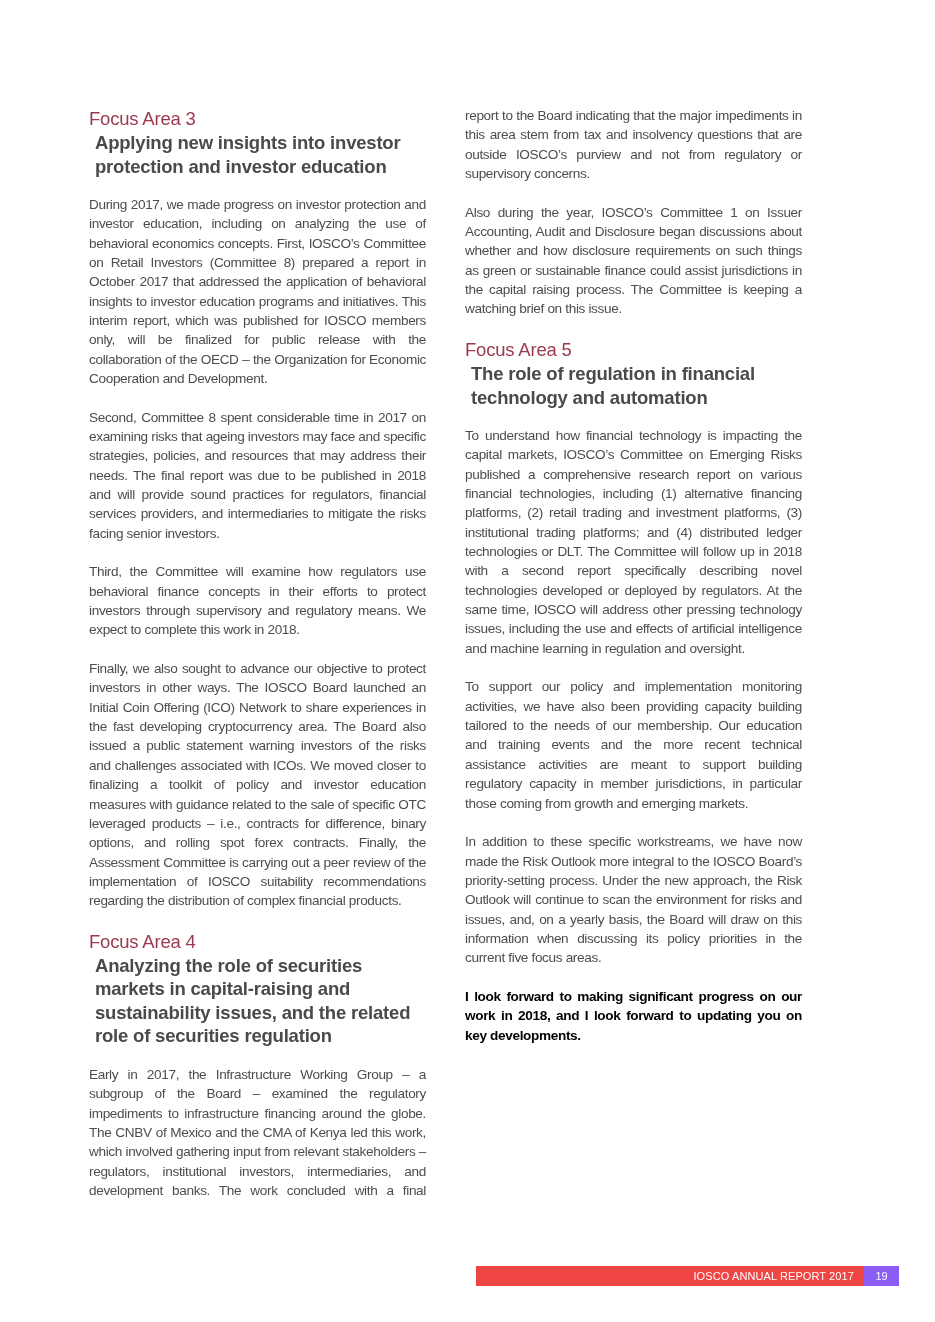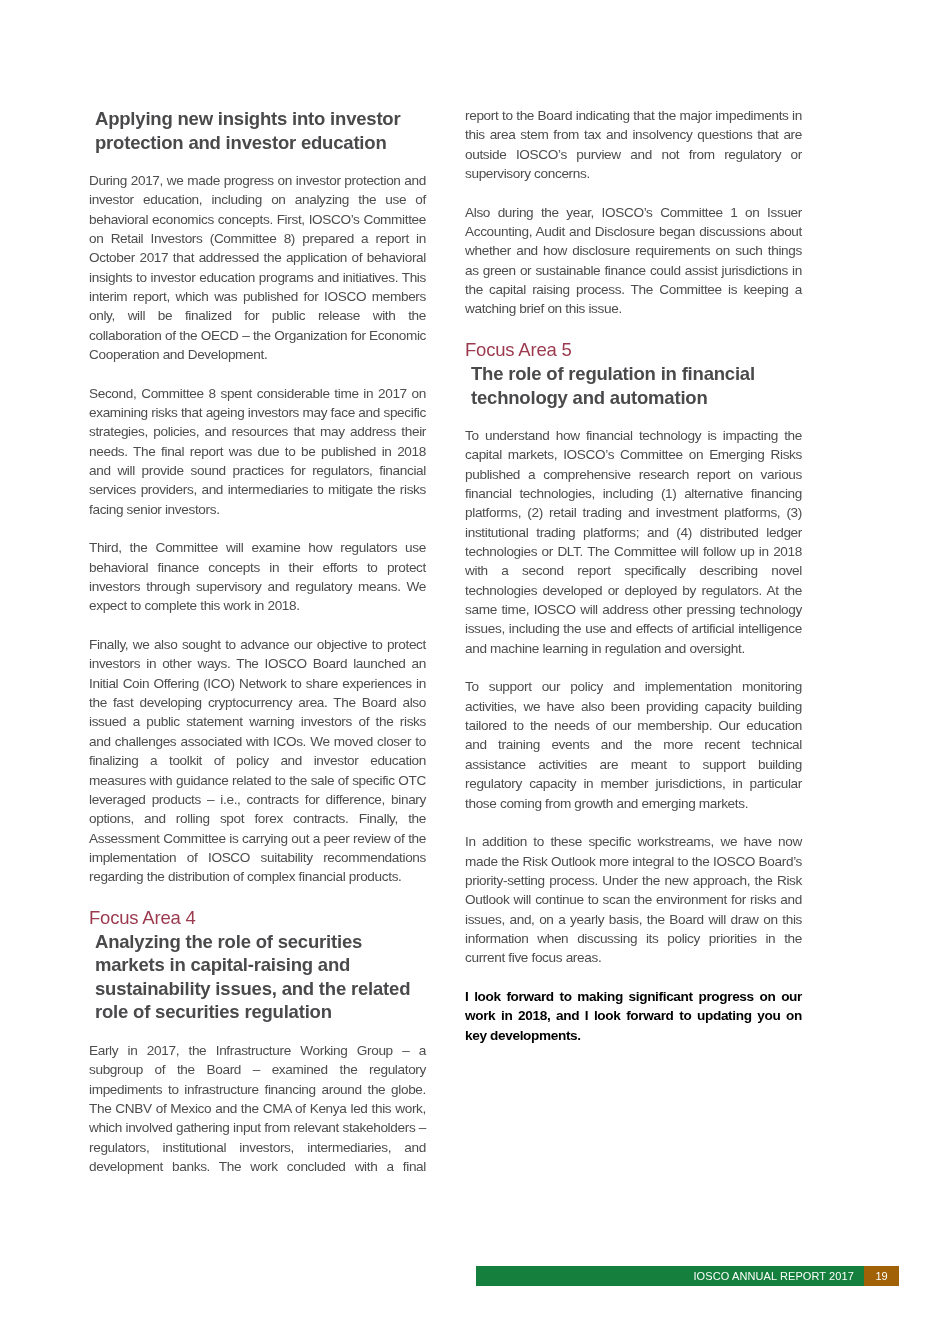--- a/index.html
+++ b/index.html
@@ -7,28 +7,29 @@
   .col { position: absolute; top: 107px; width: 337px; }
   .col-left { left: 89px; }
   .col-right { left: 465px; top: 106px; }
   .fa-label { color: #9b3a4e; font-size: 18.5px; font-weight: normal; line-height: 24px; margin: 0; letter-spacing: -0.2px; }
   .fa-title { color: #4a4a4c; font-size: 18.5px; line-height: 23.5px; margin: 0 0 17px 6px; letter-spacing: -0.2px; }
   p.body { color: #4d4d4f; font-size: 13.6px; line-height: 19.35px; margin: 0 0 19.3px 0; text-align: justify; letter-spacing: -0.35px; font-family: "Liberation Sans Narrow", "Liberation Sans", sans-serif; }
   p.bold { font-weight: bold; color: #000000; }
   .section { margin-top: 0; }
   .section + .section { margin-top: 2px; }
   .footer { position: absolute; top: 1266px; left: 476px; height: 20px; width: 423px; display: flex; }
-  .footer-bar { background: #15803d; flex: 1; color: #ffffff; font-size: 11px; text-align: right; padding-right: 10px; line-height: 20px; letter-spacing: 0.1px; }
-  .footer-page { background: #a16207; width: 35px; color: #ffffff; font-size: 11px; text-align: center; line-height: 20px; }
+  .footer-bar { background: #ef4444; flex: 1; color: #ffffff; font-size: 11px; text-align: right; padding-right: 10px; line-height: 20px; letter-spacing: 0.1px; }
+  .footer-page { background: #8b5cf6; width: 35px; color: #ffffff; font-size: 11px; text-align: center; line-height: 20px; }
 </style>
 </head>
 <body>
 
 <div class="col col-left">
   <div class="section">
+    <h3 class="fa-label">Focus Area 3</h3>
     <h2 class="fa-title">Applying new insights into investor protection and investor education</h2>
     <p class="body">During 2017, we made progress on investor protection and investor education, including on analyzing the use of behavioral economics concepts. First, IOSCO’s Committee on Retail Investors (Committee 8) prepared a report in October 2017 that addressed the application of behavioral insights to investor education programs and initiatives. This interim report, which was published for IOSCO members only, will be finalized for public release with the collaboration of the OECD – the Organization for Economic Cooperation and Development.</p>
     <p class="body">Second, Committee 8 spent considerable time in 2017 on examining risks that ageing investors may face and specific strategies, policies, and resources that may address their needs. The final report was due to be published in 2018 and will provide sound practices for regulators, financial services providers, and intermediaries to mitigate the risks facing senior investors.</p>
     <p class="body">Third, the Committee will examine how regulators use behavioral finance concepts in their efforts to protect investors through supervisory and regulatory means. We expect to complete this work in 2018.</p>
     <p class="body">Finally, we also sought to advance our objective to protect investors in other ways. The IOSCO Board launched an Initial Coin Offering (ICO) Network to share experiences in the fast developing cryptocurrency area. The Board also issued a public statement warning investors of the risks and challenges associated with ICOs. We moved closer to finalizing a toolkit of policy and investor education measures with guidance related to the sale of specific OTC leveraged products – i.e., contracts for difference, binary options, and rolling spot forex contracts. Finally, the Assessment Committee is carrying out a peer review of the implementation of IOSCO suitability recommendations regarding the distribution of complex financial products.</p>
   </div>
   <div class="section">
     <h3 class="fa-label">Focus Area 4</h3>
     <h2 class="fa-title">Analyzing the role of securities markets in capital-raising and sustainability issues, and the related role of securities regulation</h2>
     <p class="body" style="text-align-last: justify;">Early in 2017, the Infrastructure Working Group – a subgroup of the Board – examined the regulatory impediments to infrastructure financing around the globe. The CNBV of Mexico and the CMA of Kenya led this work, which involved gathering input from relevant stakeholders – regulators, institutional investors, intermediaries, and development banks. The work concluded with a final</p>

